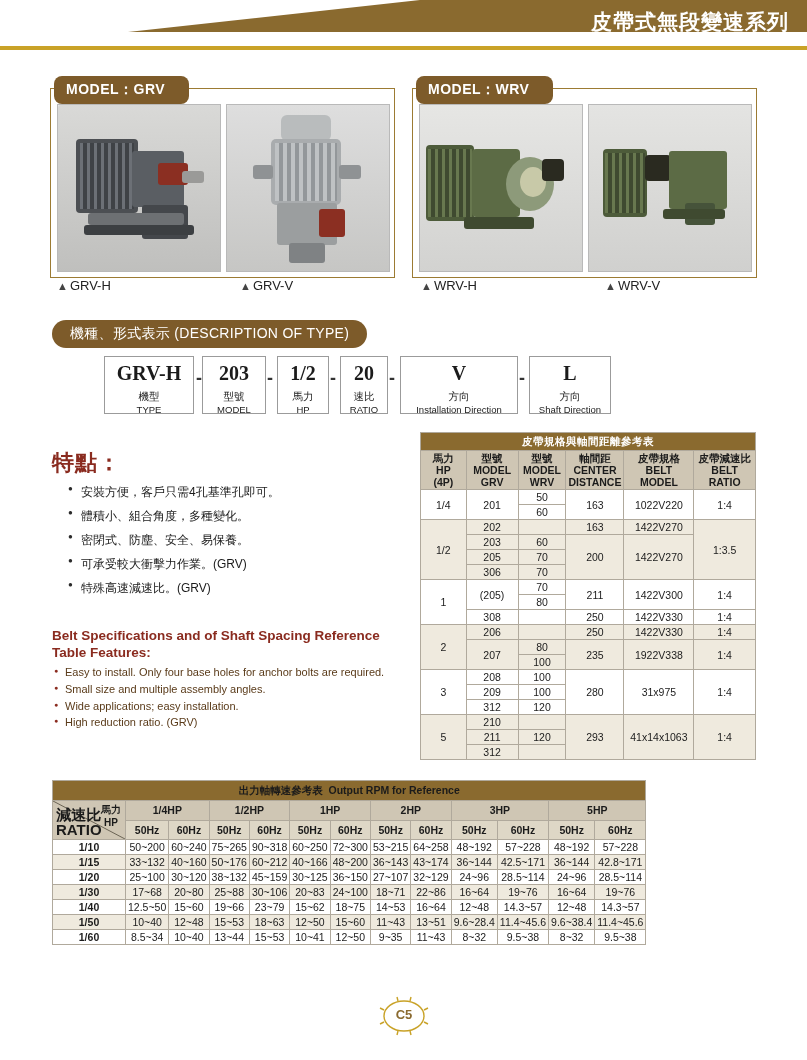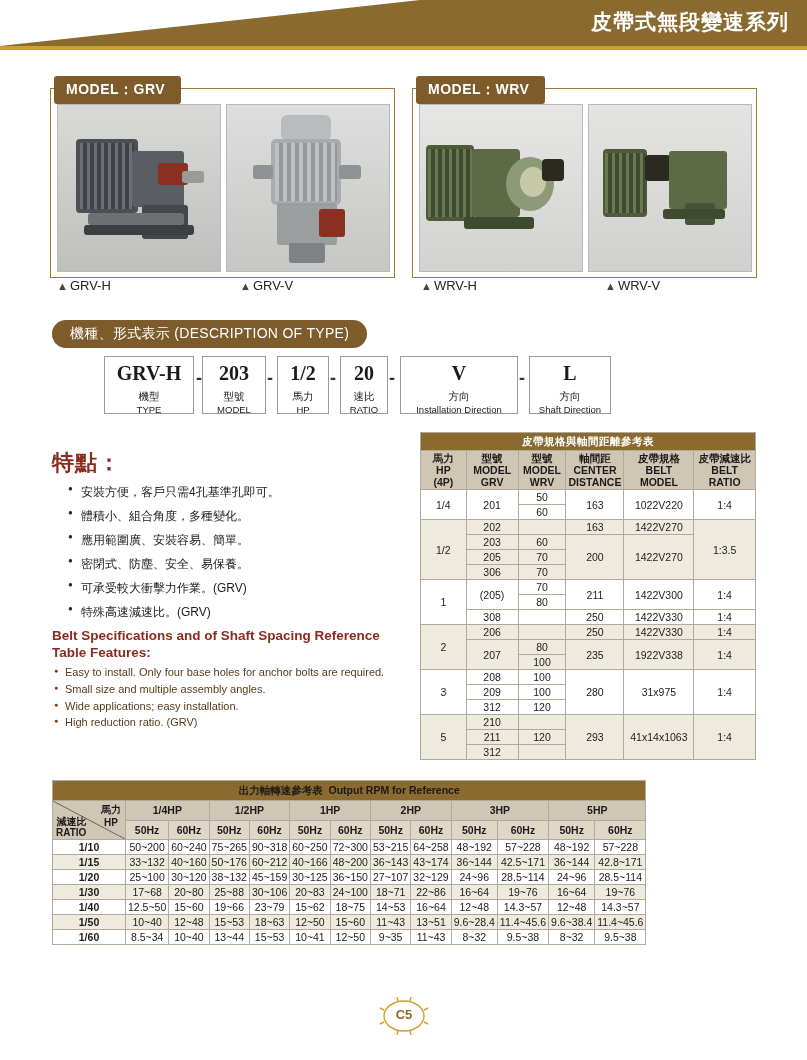--- a/index.html
+++ b/index.html
@@ -9,21 +9,21 @@
     height: 1060px;
     background: #ffffff;
     font-family: "Liberation Sans", sans-serif;
     position: relative;
     overflow: hidden;
   }
   
   .top-banner {
     position: absolute;
     left: 0; top: 0;
-    width: 807px; height: 46px;
+    width: 807px; height: 32px;
     background: #8a6a2f;
   }
   .top-banner .tri {
     position: absolute;
     left: 0; top: 0;
     width: 0; height: 0;
     border-left: 420px solid #ffffff;
     border-bottom: 46px solid transparent;
   }
   .top-banner .title {
@@ -47,22 +47,22 @@
     position: absolute;
     border: 1px solid #9c7b33;
     background: #ffffff;
   }
   .panel-tab {
     position: absolute;
     background: #7d5b2a;
     color: #fff;
     font-size: 14px;
     font-weight: bold;
-    padding: 5px 16px 5px 12px;
-    border-radius: 3px;
+    padding: 5px 24px 5px 12px;
+    border-radius: 8px;
     letter-spacing: .5px;
     z-index: 5;
     font-family: "Liberation Sans", sans-serif;
   }
   .photo {
     position: absolute;
     border: 1px solid #b9b9b9;
     background: #e8e8e6;
     overflow: hidden;
   }
@@ -206,21 +206,21 @@
     font-size: 10.5px;
   }
   .rpm-cell { font-size: 10.5px; }
   .diag-cell {
     position: relative;
     background: #cfc6b4;
     height: 38px;
     width: 72px;
   }
   .diag-cell .hp { position: absolute; right: 4px; top: 2px; font-size: 10px; font-weight: bold;}
-  .diag-cell .ratio { position: absolute; left: 3px; bottom: 1px; font-size: 10px; font-weight: bold; text-align:right; line-height:1.05;}
+  .diag-cell .ratio { position: absolute; left: 3px; bottom: 1px; font-size: 15px; font-weight: bold; text-align:center; line-height:1.05;}
   .diag-cell .slash {
     position: absolute; left: 0; top: 0; width: 100%; height: 100%;
   }
 
   
   .footer-gear {
     position: absolute;
     left: 378px; top: 996px;
     width: 52px; height: 40px;
   }
@@ -341,21 +341,20 @@
 <div class="code-box" style="left:529px; top:356px; width:82px; height:58px;">
   <div class="code-top">L</div>
   <div class="code-sub1">方向</div>
   <div class="code-sub2">Shaft Direction</div>
 </div>
 
 <div class="feat-title" style="left:52px; top:448px;">特點：</div>
 <ul class="feat-list" style="left:56px; top:472px; margin:12px; padding:0; width:340px;">
   <li>安裝方便，客戶只需4孔基準孔即可。</li>
   <li>體積小、組合角度，多種變化。</li>
-  <li>應用範圍廣、安裝容易、簡單。</li>
   <li>密閉式、防塵、安全、易保養。</li>
   <li>可承受較大衝擊力作業。(GRV)</li>
   <li>特殊高速減速比。(GRV)</li>
 </ul>
 
 <div class="feat-title-en" style="left:52px; top:628px; width:330px;">Belt Specifications and of Shaft Spacing Reference Table Features:</div>
 <ul class="feat-list-en" style="left:54px; top:666px; margin:0; padding:0; width:340px;">
   <li>Easy to install. Only four base holes for anchor bolts are required.</li>
   <li>Small size and multiple assembly angles.</li>
   <li>Wide applications; easy installation.</li>

